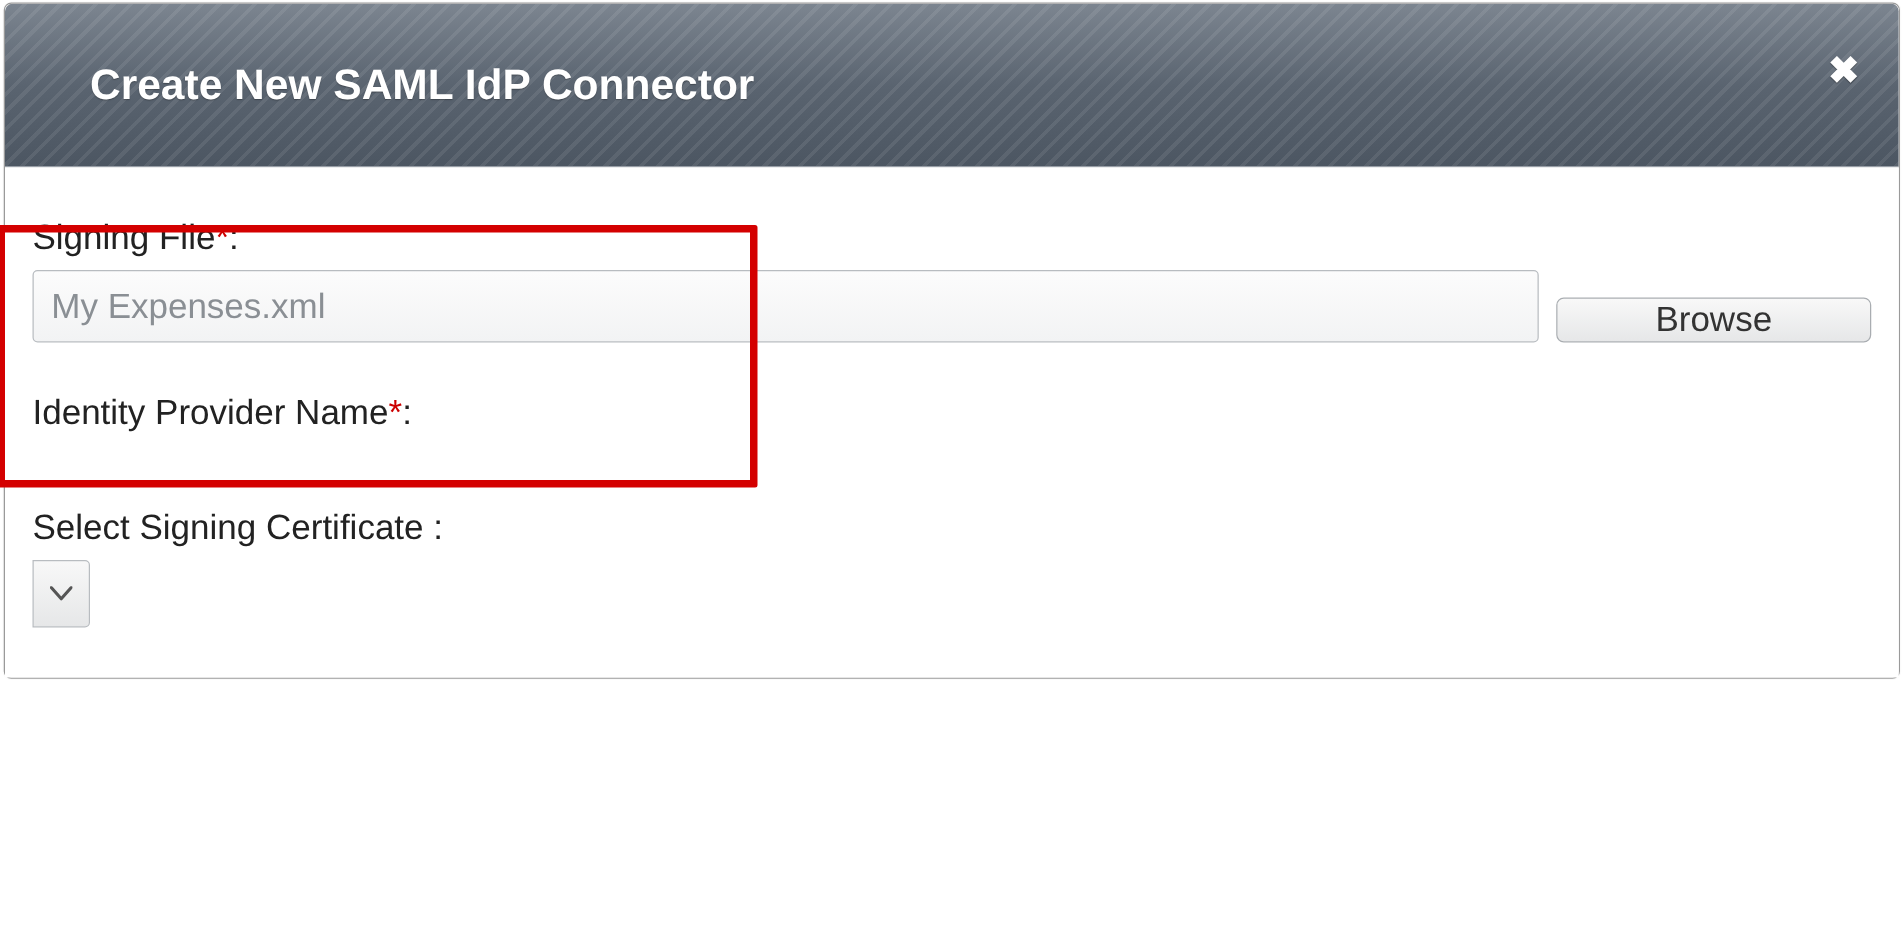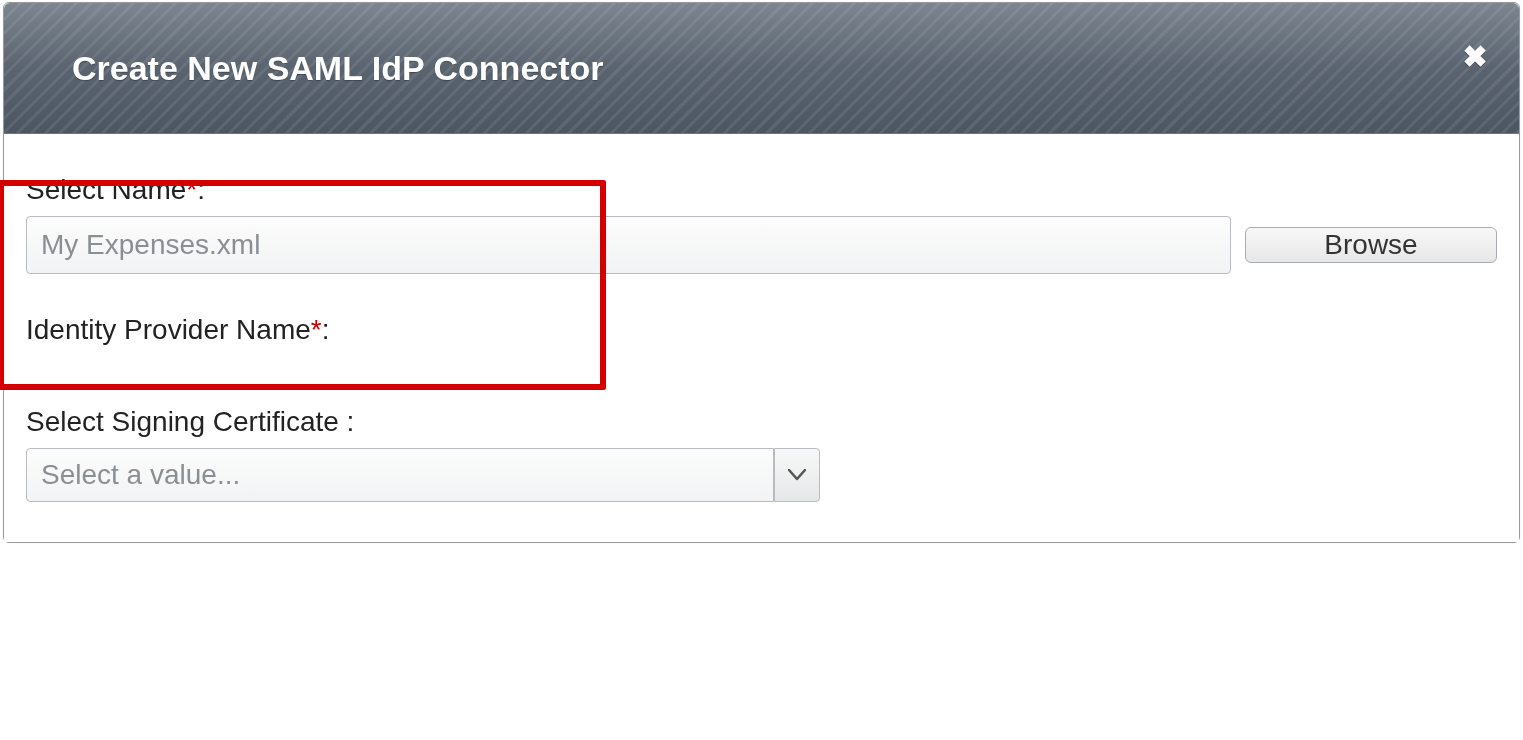--- a/index.html
+++ b/index.html
@@ -63,21 +63,21 @@
   .field-label {
     font-size: 28px;
     color: #222;
     margin: 10px 0 10px 0;
   }
   .req {
     color: #cc0000;
   }
   .file-row {
     display: flex;
-    align-items: center;
+    align-items: flex-end;
     gap: 14px;
   }
   .text-input {
     box-sizing: border-box;
     height: 58px;
     border: 1px solid #b8bcc0;
     border-radius: 4px;
     background: linear-gradient(to bottom, #fcfcfc 0%, #f2f3f4 100%);
     font-size: 28px;
     color: #333;
@@ -169,44 +169,41 @@
     <div class="close-icon">✖</div>
   </div>
 
   <div class="dialog-body">
 
     
     <div class="highlight-box" style="left:-6px; top:46px; width:596px; height:198px;"></div>
 
     
     <div class="field-label">
-      <span>Select Name</span><span class="req">*</span><span>:</span>
+      <span>Signing File</span><span class="req">*</span><span>:</span>
     </div>
     <div class="file-row">
       <input type="text" readonly="" class="text-input file-input" value="My Expenses.xml" style="">
       <button class="browse-btn">Browse</button>
     </div>
 
     <div class="spacer-30"></div>
 
     
     <div class="field-label">
       <span>Identity Provider Name</span><span class="req">*</span><span>:</span>
     </div>
 
     <div class="spacer-40"></div>
 
     
     <div class="field-label">
       <span>Select Signing Certificate</span><span>  :</span>
     </div>
     <div class="cert-row">
-      <div class="cert-select">
-        <span>Select a value...</span>
-      </div>
       <div class="cert-arrow">
         <svg width="18" height="12" viewBox="0 0 18 12">
           <path d="M1 1 L9 10 L17 1" stroke="#555" stroke-width="2.5" fill="none" stroke-linecap="round" stroke-linejoin="round"></path>
         </svg>
       </div>
     </div>
 
   </div>
 
 

